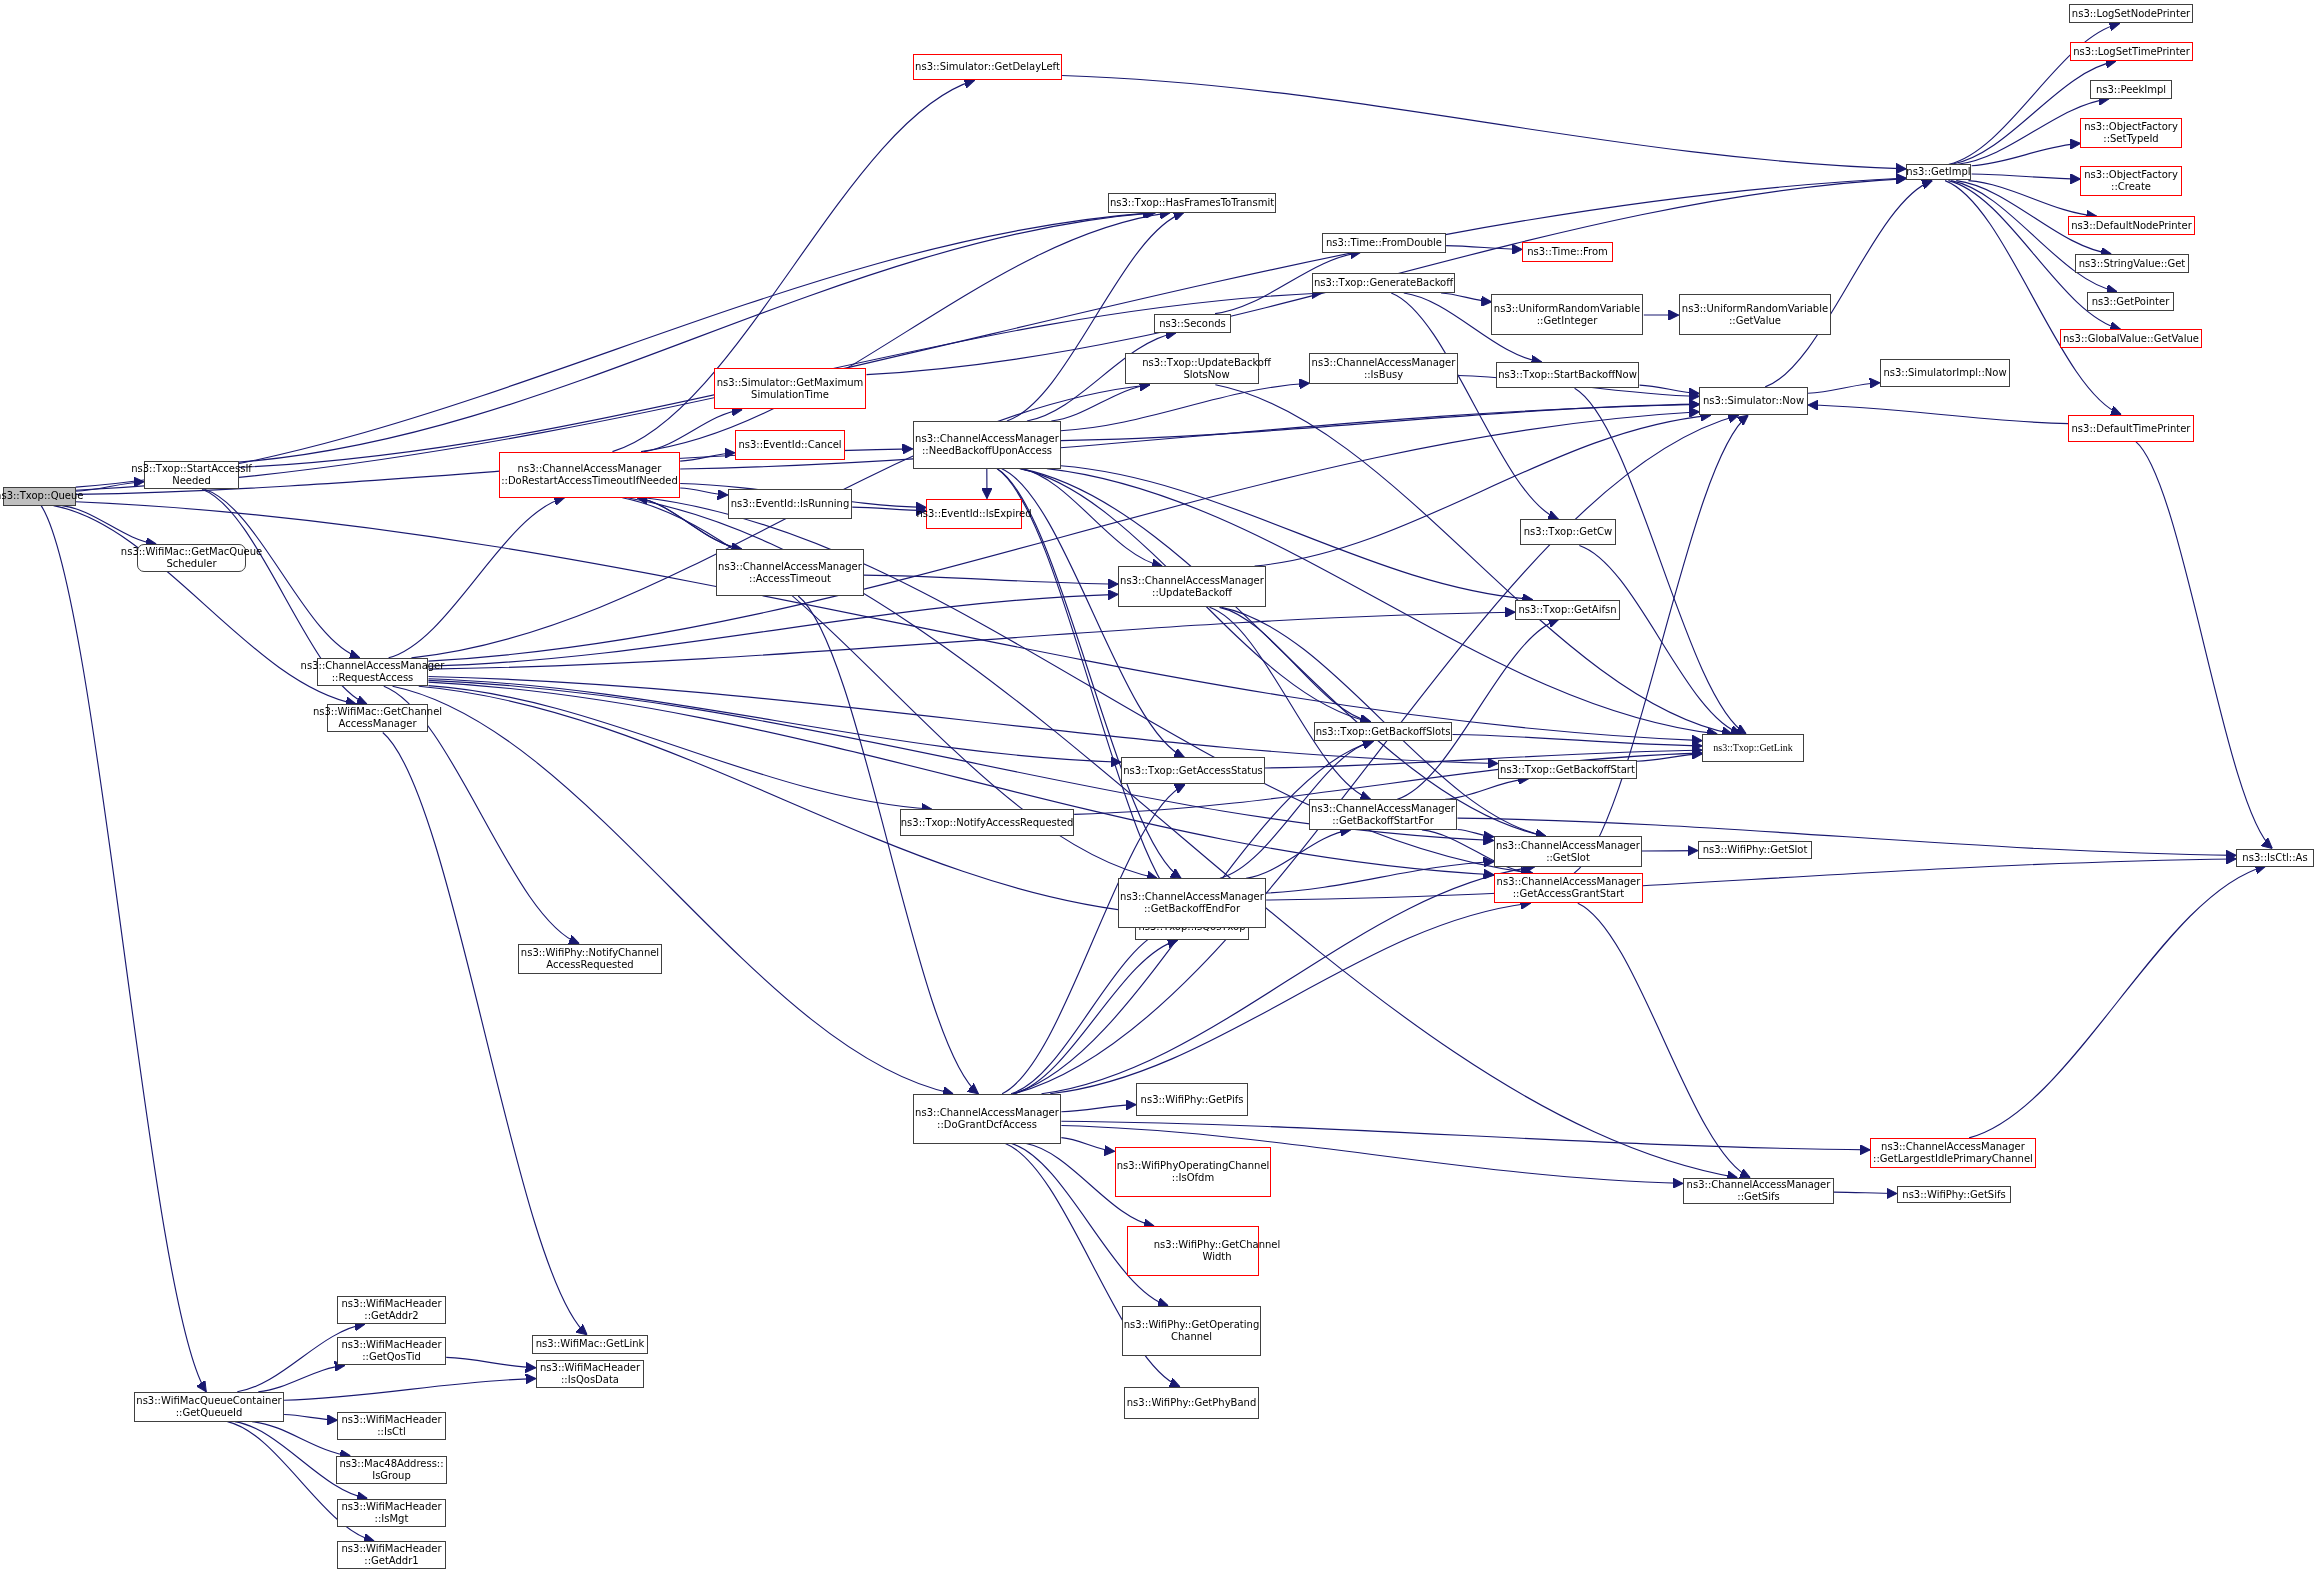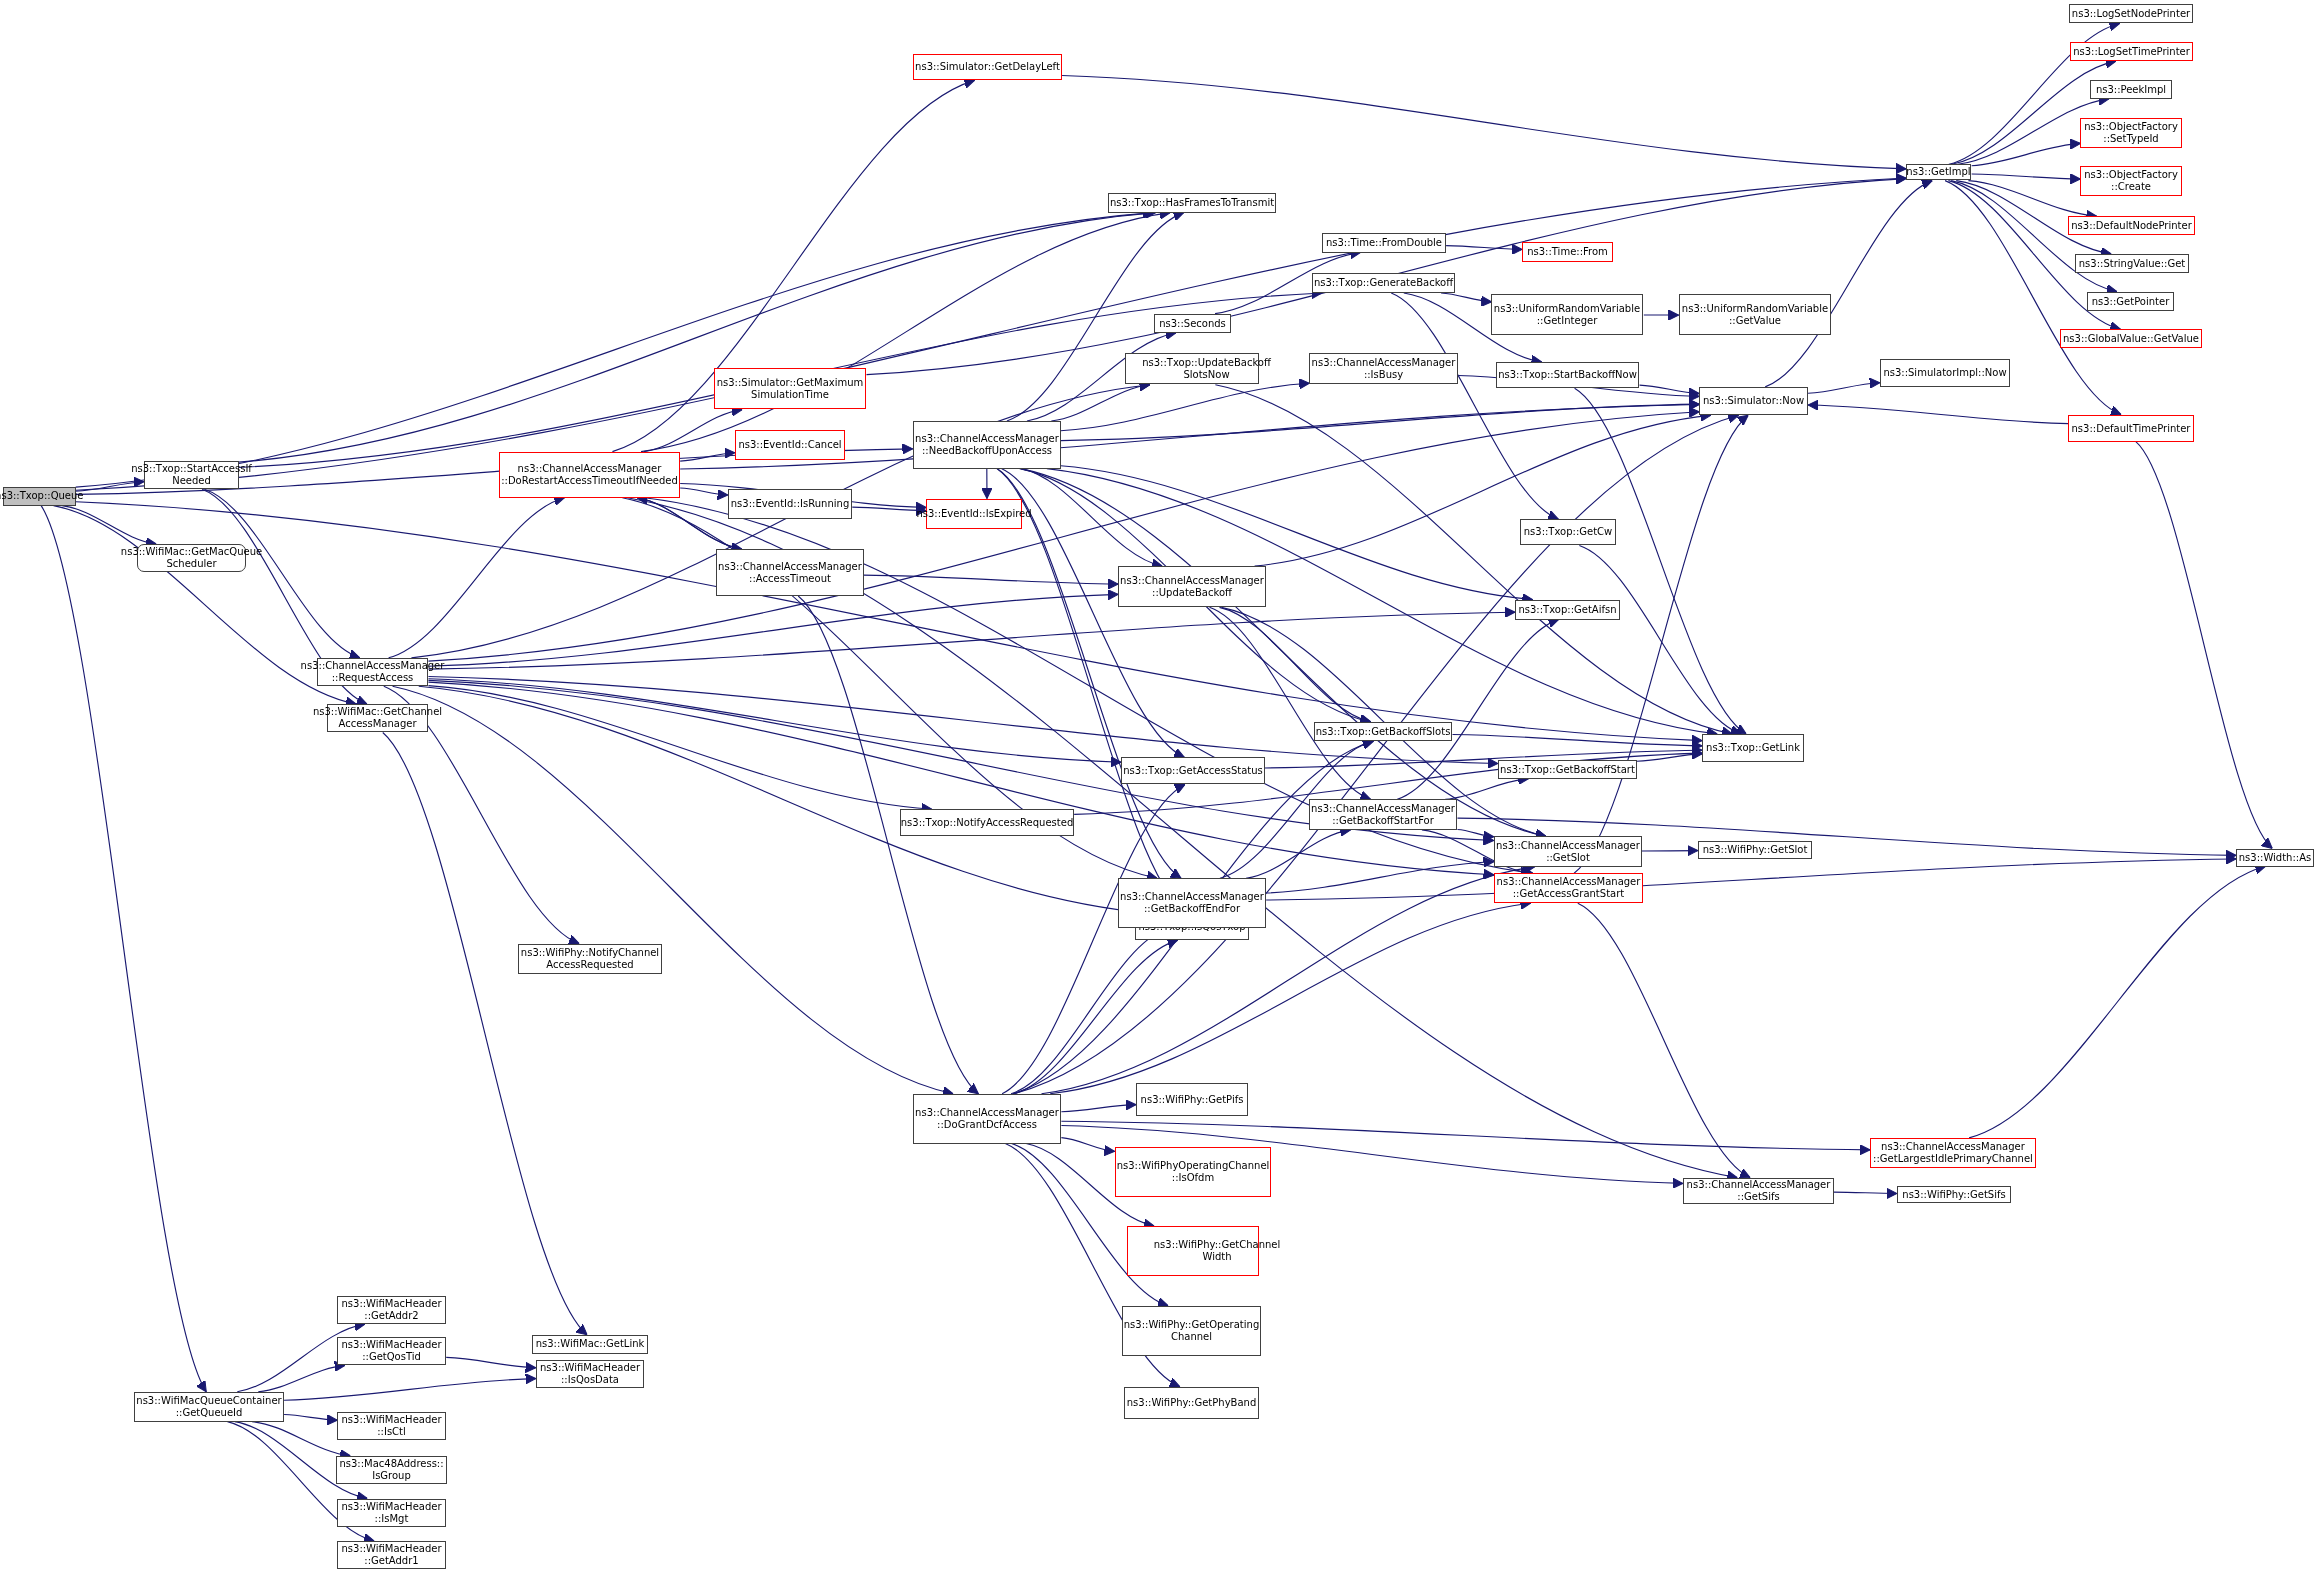--- a/index.html
+++ b/index.html
@@ -224,33 +224,33 @@
       <div class="node" style="left: 2075px; top: 254px; width: 114px; height: 19px;">ns3::StringValue::Get</div>
       <div class="node" style="left: 2087px; top: 292px; width: 87px; height: 19px;">ns3::GetPointer</div>
       <div class="node red" style="left: 2060px; top: 329px; width: 142px; height: 19px;">ns3::GlobalValue::GetValue</div>
       <div class="node red" style="left: 2068px; top: 415px; width: 126px; height: 27px;">ns3::DefaultTimePrinter</div>
       <div class="node" style="left: 1118px; top: 566px; width: 148px; height: 41px;">ns3::ChannelAccessManager
 ::UpdateBackoff</div>
       <div class="node" style="left: 1121px; top: 757px; width: 144px; height: 27px;">ns3::Txop::GetAccessStatus</div>
       <div class="node" style="left: 900px; top: 809px; width: 174px; height: 27px;">ns3::Txop::NotifyAccessRequested</div>
       <div class="node" style="left: 1135px; top: 913px; width: 114px; height: 27px;">ns3::Txop::IsQosTxop</div>
       <div class="node" style="left: 1515px; top: 600px; width: 105px; height: 20px;">ns3::Txop::GetAifsn</div>
-      <div class="node" style="left: 1702px; top: 734px; width: 102px; height: 28.4px;">ns3::Txop::GetLink</div>
+      <div class="node" style="left: 1702px; top: 734px; width: 102px; height: 28.4px; font-family: Liberation Serif, serif;">ns3::Txop::GetLink</div>
       <div class="node" style="left: 1314px; top: 722px; width: 138px; height: 19px;">ns3::Txop::GetBackoffSlots</div>
       <div class="node" style="left: 1498px; top: 760px; width: 139px; height: 19px;">ns3::Txop::GetBackoffStart</div>
       <div class="node" style="left: 1309px; top: 799px; width: 148px; height: 31px;">ns3::ChannelAccessManager
 ::GetBackoffStartFor</div>
       <div class="node" style="left: 1494px; top: 836px; width: 148px; height: 31px;">ns3::ChannelAccessManager
 ::GetSlot</div>
       <div class="node" style="left: 1698px; top: 841px; width: 114px; height: 18px;">ns3::WifiPhy::GetSlot</div>
       <div class="node red" style="left: 1494px; top: 873px; width: 149px; height: 30px;">ns3::ChannelAccessManager
 ::GetAccessGrantStart</div>
       <div class="node" style="left: 1118px; top: 878px; width: 148px; height: 50px;">ns3::ChannelAccessManager
 ::GetBackoffEndFor</div>
-      <div class="node" style="left: 2236px; top: 849px; width: 78px; height: 18px;">ns3::Width::As</div>
+      <div class="node" style="left: 2236px; top: 849px; width: 78px; height: 18px;">ns3::IsCtl::As</div>
       <div class="node" style="left: 1683px; top: 1178px; width: 151px; height: 25.6px;">ns3::ChannelAccessManager
 ::GetSifs</div>
       <div class="node" style="left: 1897px; top: 1186px; width: 114px; height: 17px;">ns3::WifiPhy::GetSifs</div>
       <div class="node" style="left: 913px; top: 1094px; width: 148px; height: 50px;">ns3::ChannelAccessManager
 ::DoGrantDcfAccess</div>
       <div class="node" style="left: 1136px; top: 1083px; width: 112px; height: 33px;">ns3::WifiPhy::GetPifs</div>
       <div class="node red" style="left: 1115px; top: 1147px; width: 156px; height: 50px;">ns3::WifiPhyOperatingChannel
 ::IsOfdm</div>
       <div class="node red" style="left: 1127px; top: 1226px; width: 132px; height: 50px; padding-left: 48px;">ns3::WifiPhy::GetChannel
 Width</div>

